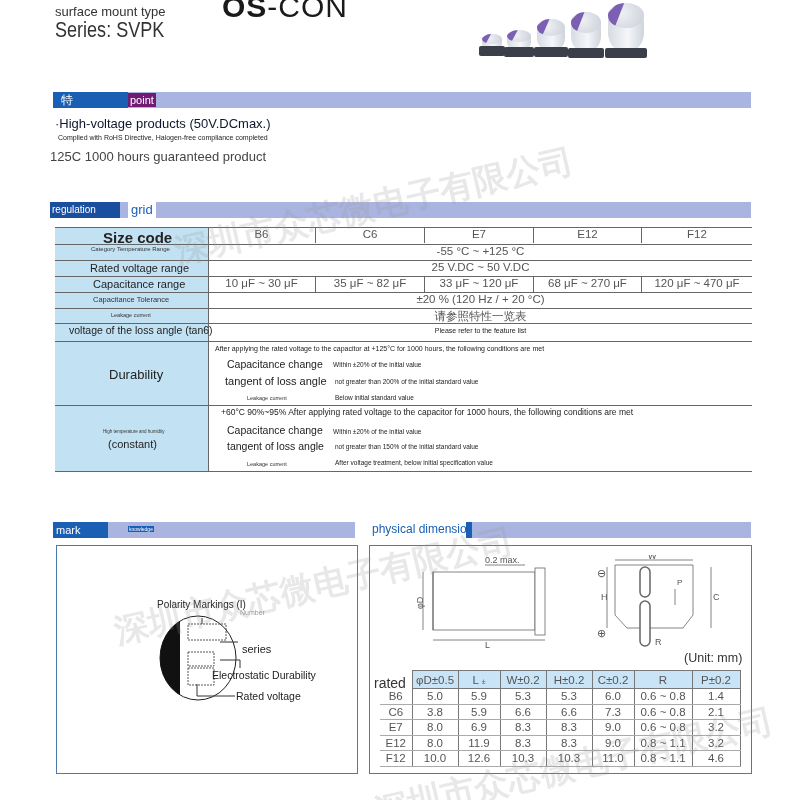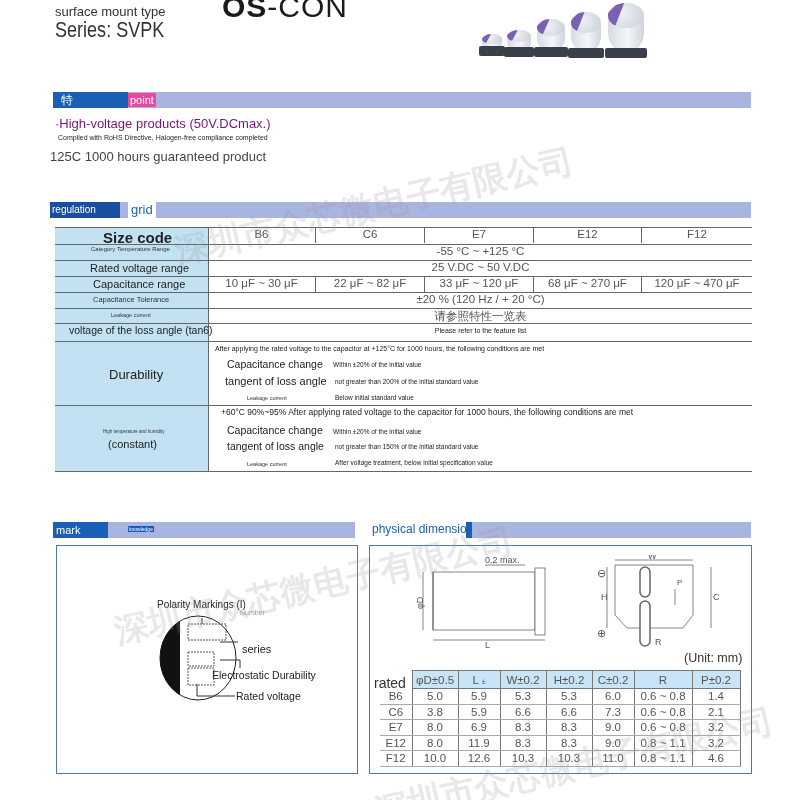--- a/index.html
+++ b/index.html
@@ -75,23 +75,23 @@
     </div>
   <div class="cap" style="left:128px;top:3px;width:36px;height:55px;">
       <div class="body"></div>
       <div class="top"></div>
       <div class="base"></div>
     </div>
 </div>
 
 <div class="bar" style="left:53px;top:92px;width:698px;"></div>
 <div class="bar-head" style="left:53px;top:92px;width:75px;">特</div>
-<div class="bar-tag" style="left:128px;top:93px;padding:0 2px;background:#ec4899;color:#fff;font-size:11px;line-height:14px;">point</div>
-
-<div class="abs" style="left:55px;top:116px;font-size:13px;color:#701a75;">·High-voltage products (50V.DCmax.)</div>
+<div class="bar-tag" style="left:128px;top:93px;padding:0 2px;background:#701a75;color:#fff;font-size:11px;line-height:14px;">point</div>
+
+<div class="abs" style="left:55px;top:116px;font-size:13px;color:#0f172a;">·High-voltage products (50V.DCmax.)</div>
 <div class="abs" style="left:58px;top:134px;font-size:7px;color:#222;">Complied with RoHS Directive, Halogen-free compliance completed</div>
 <div class="abs" style="left:50px;top:149px;font-size:13px;color:#444;">125C 1000 hours guaranteed product</div>
 
 <div class="bar" style="left:53px;top:202px;width:698px;"></div>
 <div class="bar-head" style="left:50px;top:202px;width:70px;font-size:10px;padding-left:2px;background:#1a4fa0;">regulation</div>
 <div class="bar-tag" style="left:128px;top:202px;padding:0 3px;font-size:13px;">grid</div>
 
 <div class="spec">
   <div class="spec-left"></div>
 
@@ -116,21 +116,21 @@
   <div class="grid-cell" style="left:587px;top:1px;width:110px;height:15px;border-right:none;">F12</div>
 
   <div class="cell-text" style="left:36px;top:19px;font-size:6px;color:#333;">Category Temperature Range</div>
   <div class="cell-text" style="left:154px;width:543px;top:18px;text-align:center;font-size:11.5px;color:#555;">-55 °C ~ +125 °C</div>
 
   <div class="cell-text lbl-mid" style="left:35px;top:35px;">Rated voltage range</div>
   <div class="cell-text" style="left:154px;width:543px;top:34px;text-align:center;font-size:11.5px;color:#555;">25 V.DC ~ 50 V.DC</div>
 
   <div class="cell-text lbl-mid" style="left:38px;top:51px;">Capacitance range</div>
   <div class="grid-cell" style="left:153px;top:50px;width:108px;height:15px;">10 μF ~ 30 μF</div>
-  <div class="grid-cell" style="left:261px;top:50px;width:109px;height:15px;">22 μF ~ 82 μF</div>
+  <div class="grid-cell" style="left:261px;top:50px;width:109px;height:15px;">35 μF ~ 82 μF</div>
   <div class="grid-cell" style="left:370px;top:50px;width:109px;height:15px;">33 μF ~ 120 μF</div>
   <div class="grid-cell" style="left:479px;top:50px;width:108px;height:15px;">68 μF ~ 270 μF</div>
   <div class="grid-cell" style="left:587px;top:50px;width:110px;height:15px;border-right:none;">120 μF ~ 470 μF</div>
 
   <div class="cell-text" style="left:38px;top:68px;font-size:7.5px;color:#333;">Capacitance Tolerance</div>
   <div class="cell-text" style="left:154px;width:543px;top:66px;text-align:center;font-size:11.5px;color:#555;">±20 % (120 Hz / + 20 °C)</div>
 
   <div class="cell-text" style="left:56px;top:85px;font-size:5.5px;color:#333;">Leakage current</div>
   <div class="cell-text" style="left:154px;width:543px;top:82px;text-align:center;font-size:11.5px;color:#555;">请参照特性一览表</div>
 

